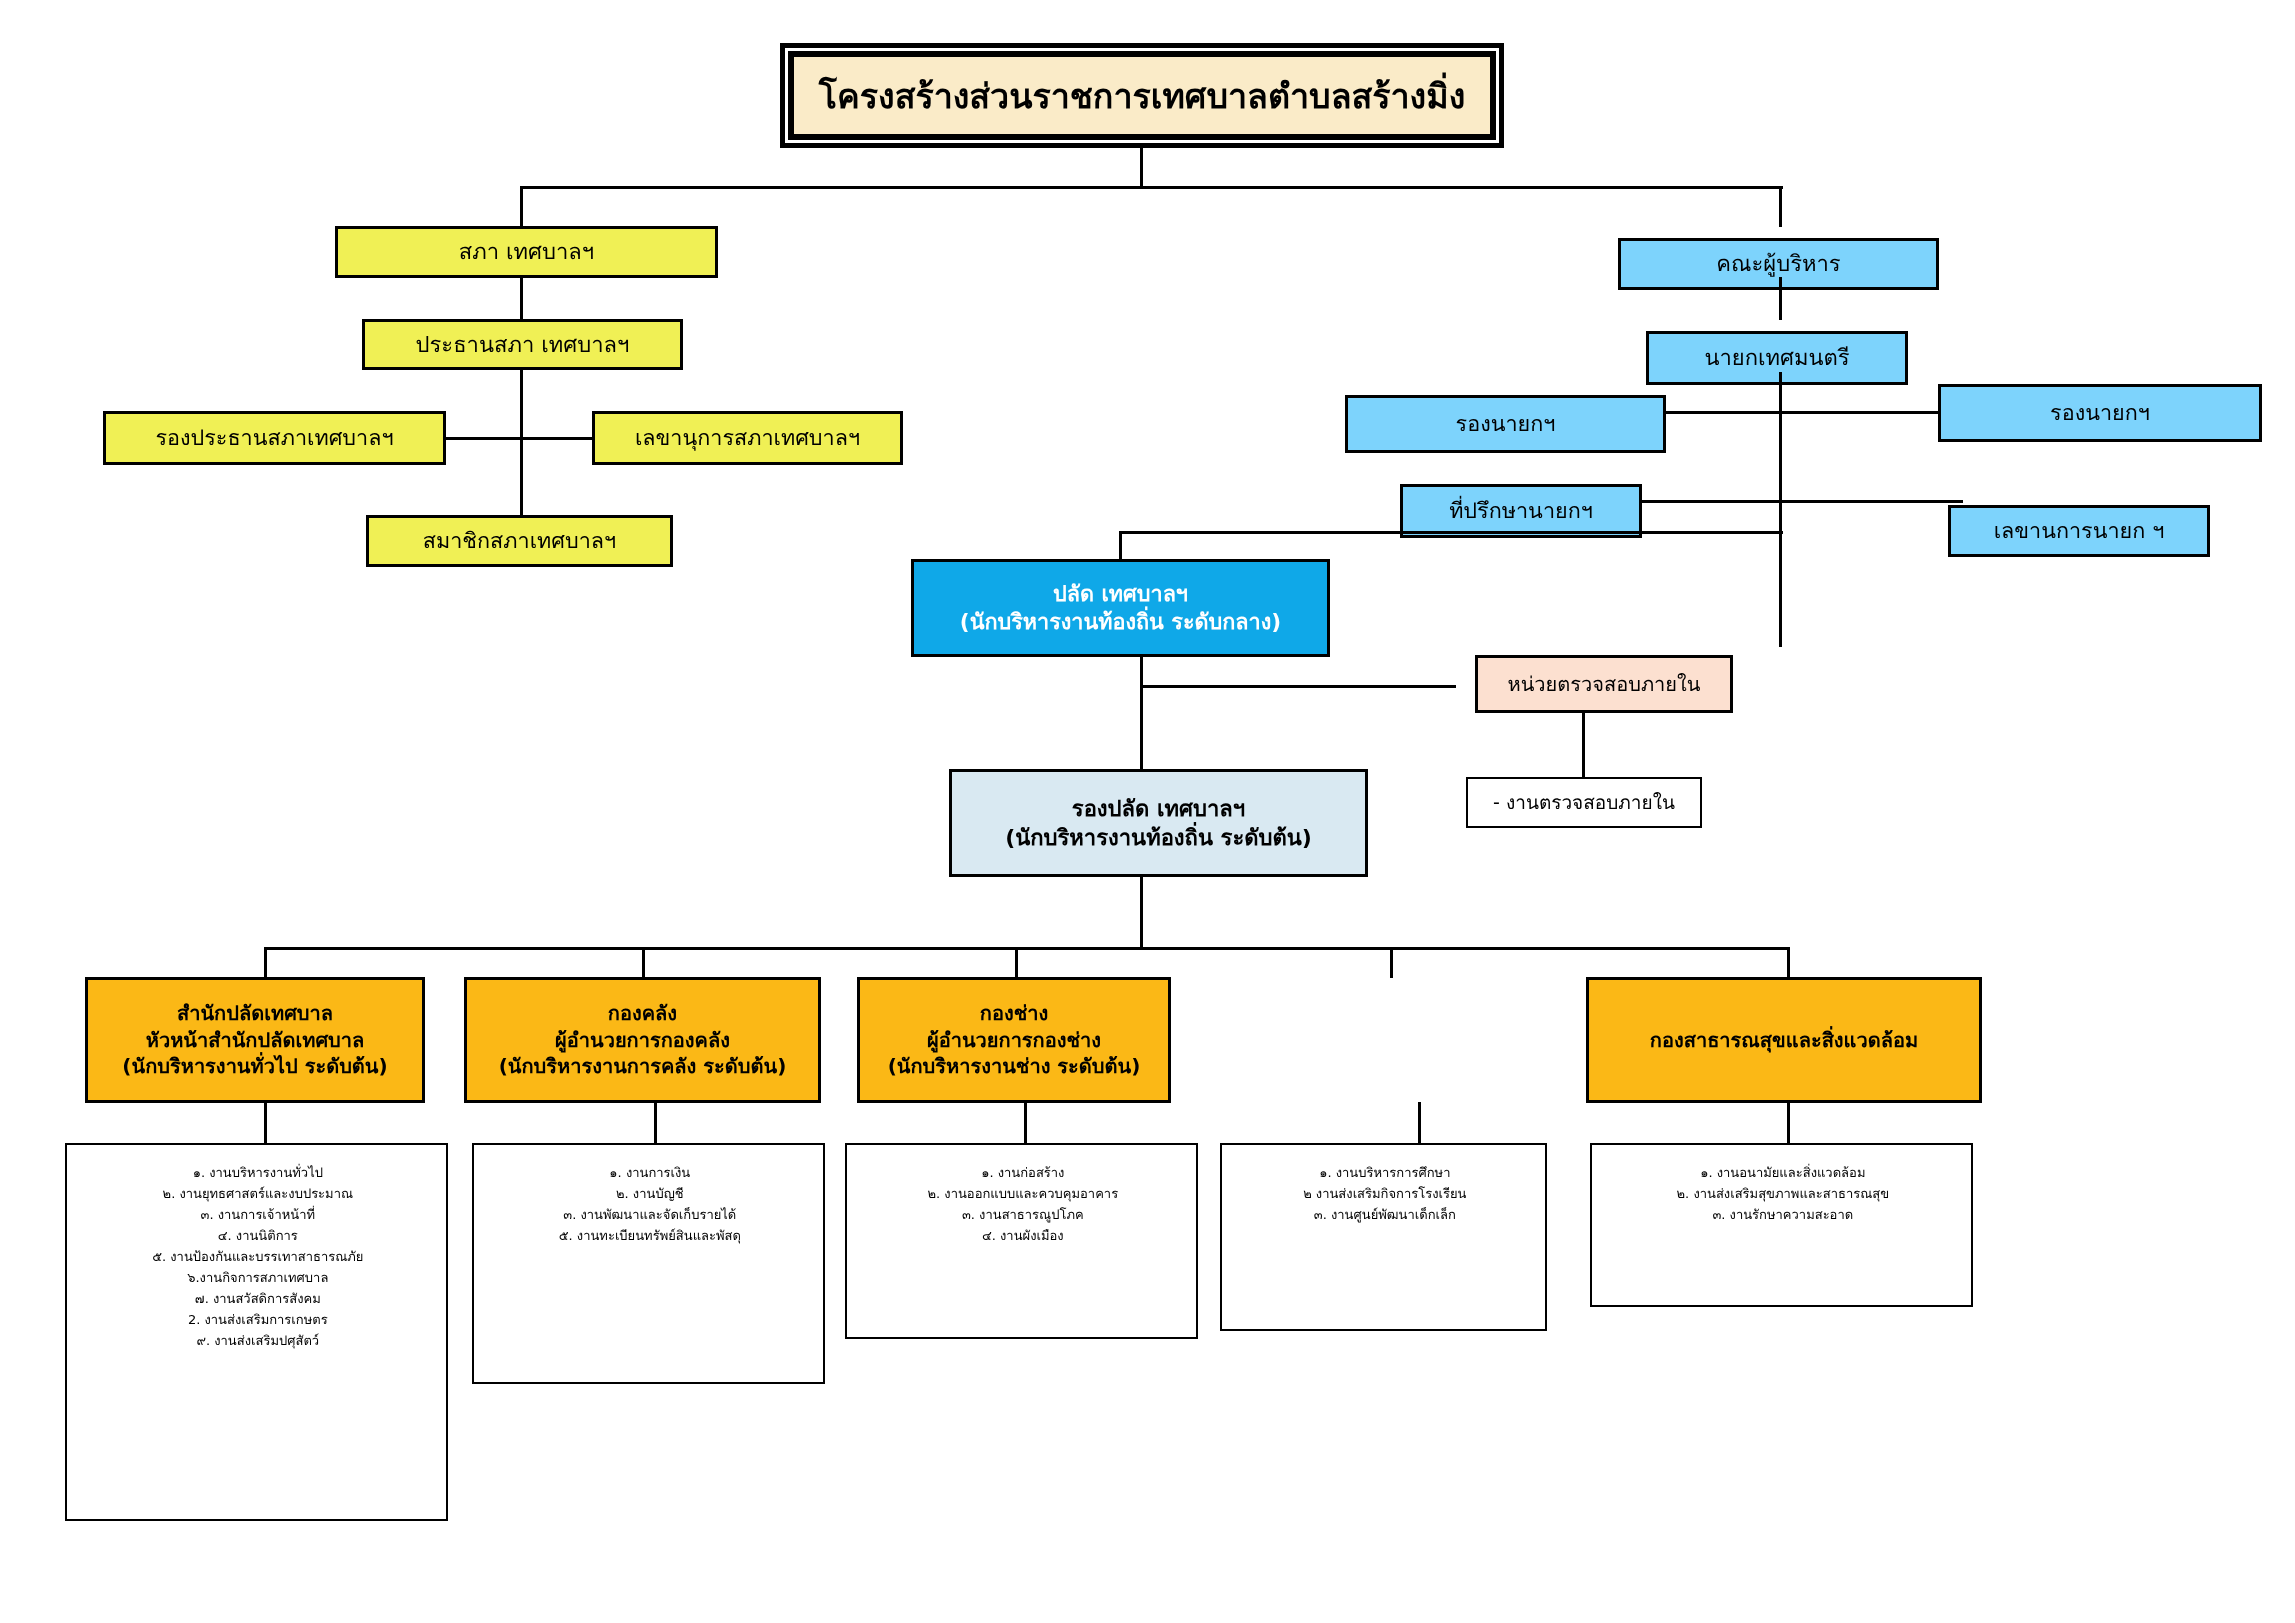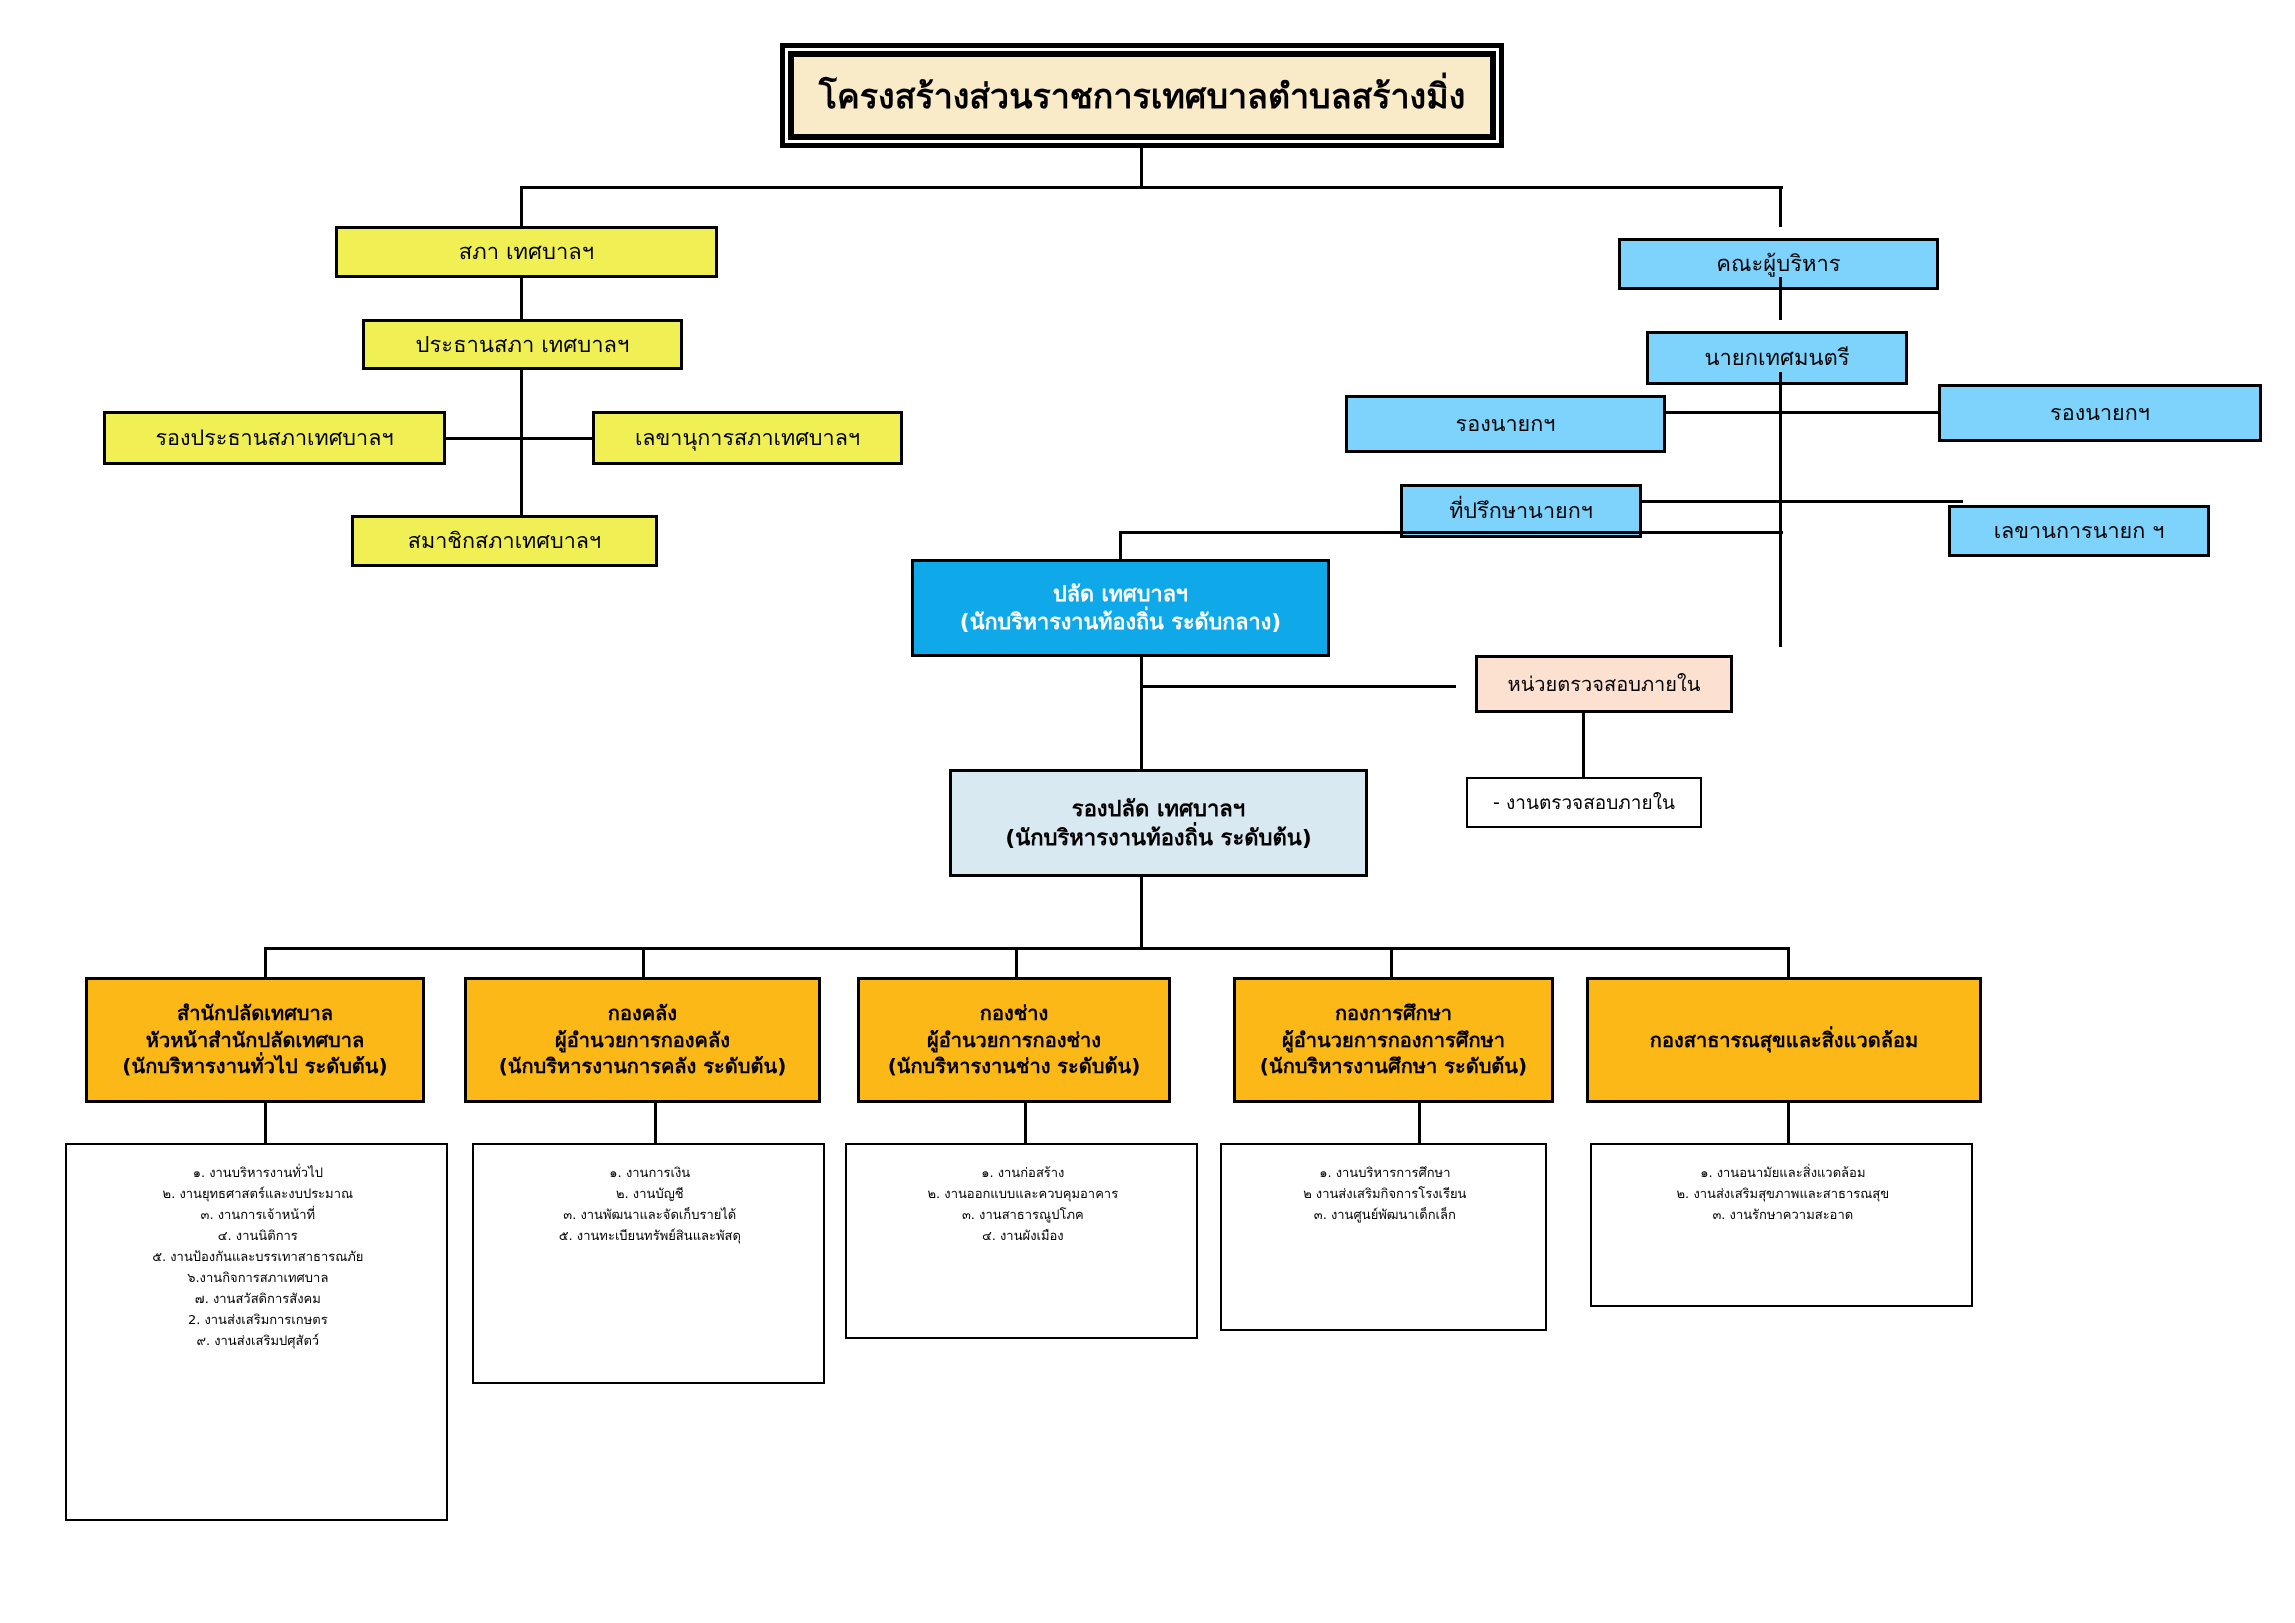--- a/index.html
+++ b/index.html
@@ -79,21 +79,21 @@
         <span class="l">รองประธานสภาเทศบาลฯ</span>
       </span>
   </div>
 
   <div class="node yellow" style="left:592px;top:411px;width:311px;height:54px;font-size:21.6px;">
     <span class="lines">
         <span class="l">เลขานุการสภาเทศบาลฯ</span>
       </span>
   </div>
 
-  <div class="node yellow" style="left:351px;top:515px;width:307px;height:52px;font-size:21.6px;">
+  <div class="node yellow" style="left:366px;top:515px;width:307px;height:52px;font-size:21.6px;">
     <span class="lines">
         <span class="l">สมาชิกสภาเทศบาลฯ</span>
       </span>
   </div>
 
   <div class="node green" style="left:1618px;top:226px;width:321px;height:52px;font-size:22px;">
     <span class="lines">
         <span class="l">คณะผู้บริหาร</span>
       </span>
   </div>
@@ -195,27 +195,20 @@
   </div>
 
   <div class="node orange" style="left:857px;top:977px;width:314px;height:126px;font-size:20px;">
     <span class="lines">
       <span class="l">กองช่าง</span>
       <span class="l">ผู้อำนวยการกองช่าง</span>
       <span class="l">(นักบริหารงานช่าง ระดับต้น)</span>
     </span>
   </div>
 
-  <div class="node orange" style="left:1233px;top:977px;width:321px;height:126px;font-size:20px;">
-    <span class="lines">
-      <span class="l">กองการศึกษา</span>
-      <span class="l">ผู้อำนวยการกองการศึกษา</span>
-      <span class="l">(นักบริหารงานศึกษา ระดับต้น)</span>
-    </span>
-  </div>
 
   <div class="node orange" style="left:1586px;top:977px;width:396px;height:126px;font-size:20px;">
     <span class="lines">
       <span class="l">กองสาธารณสุขและสิ่งแวดล้อม</span>
     </span>
   </div>
 
   <div class="ln v" style="left:264px;top:1102px;height:43px;"></div>
   <div class="ln v" style="left:654px;top:1102px;height:43px;"></div>
   <div class="ln v" style="left:1024px;top:1102px;height:43px;"></div>

